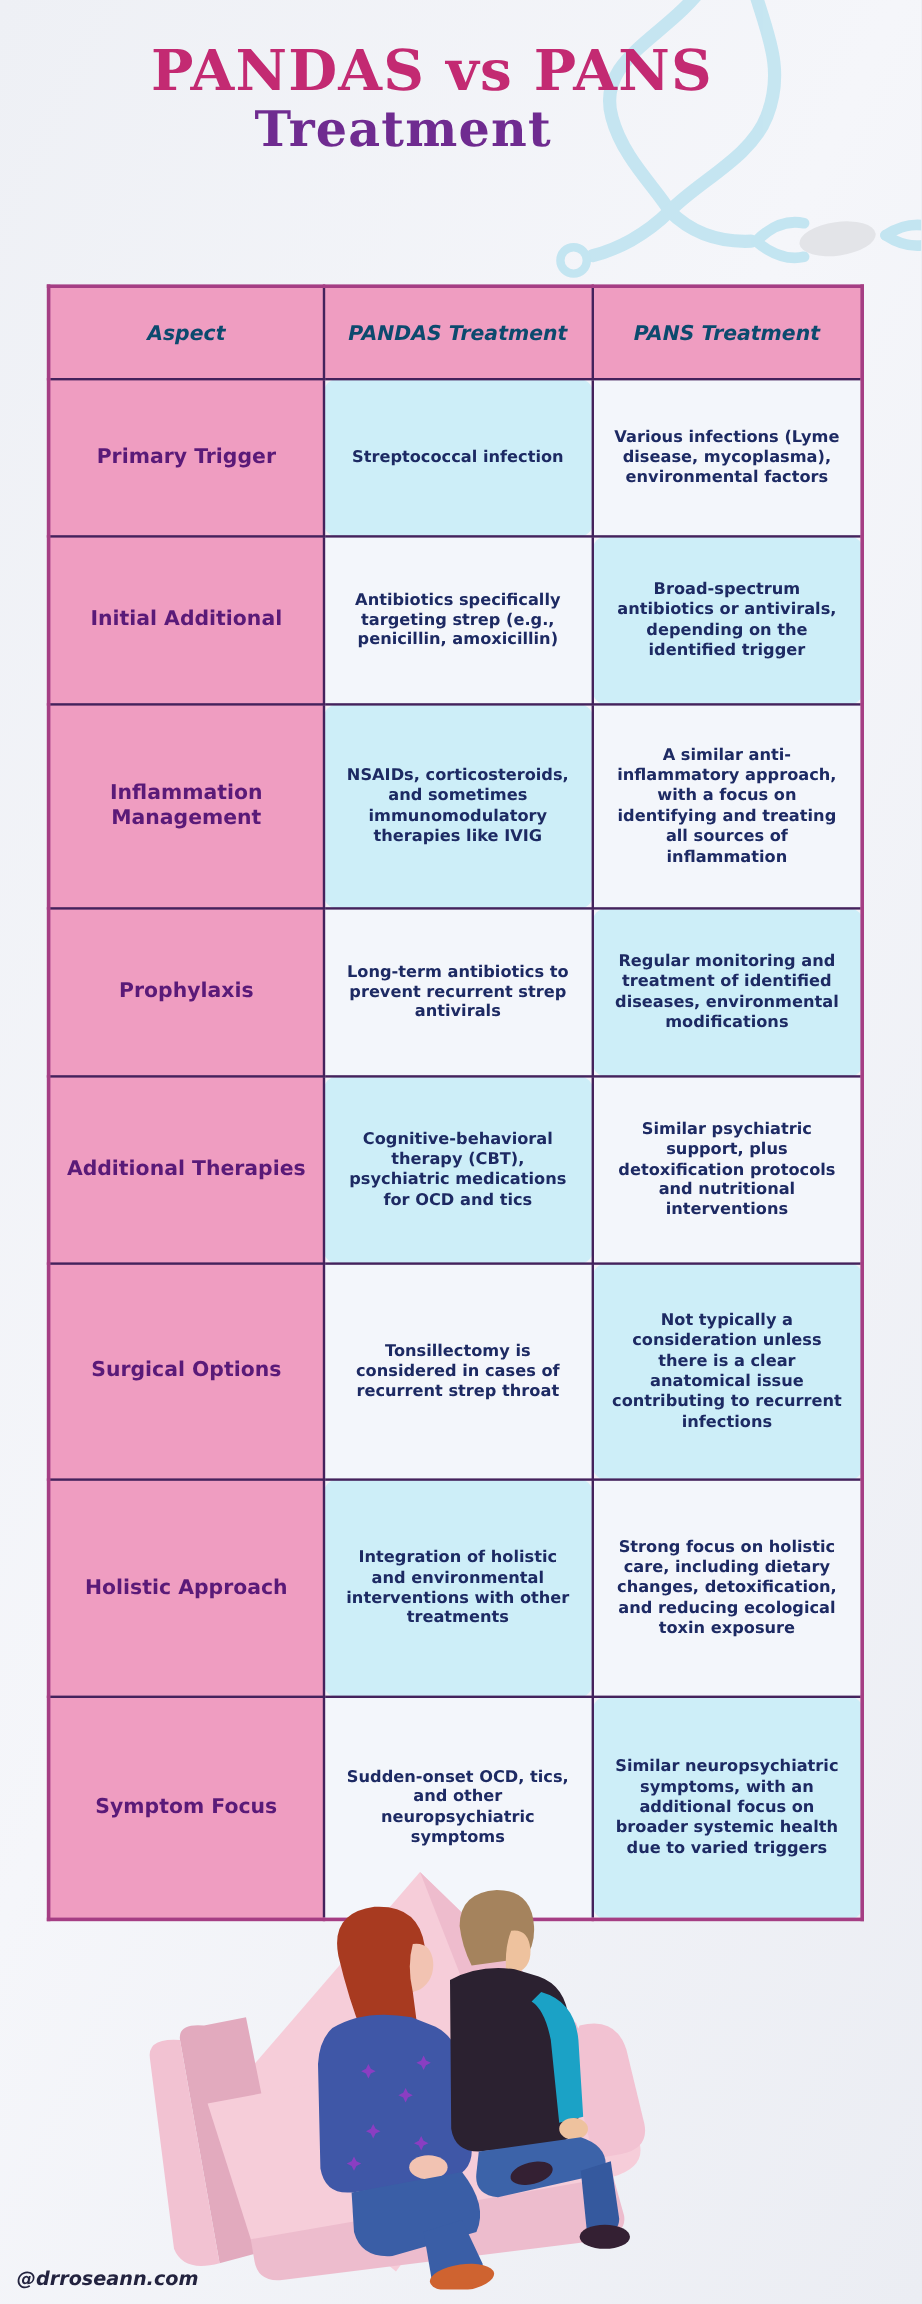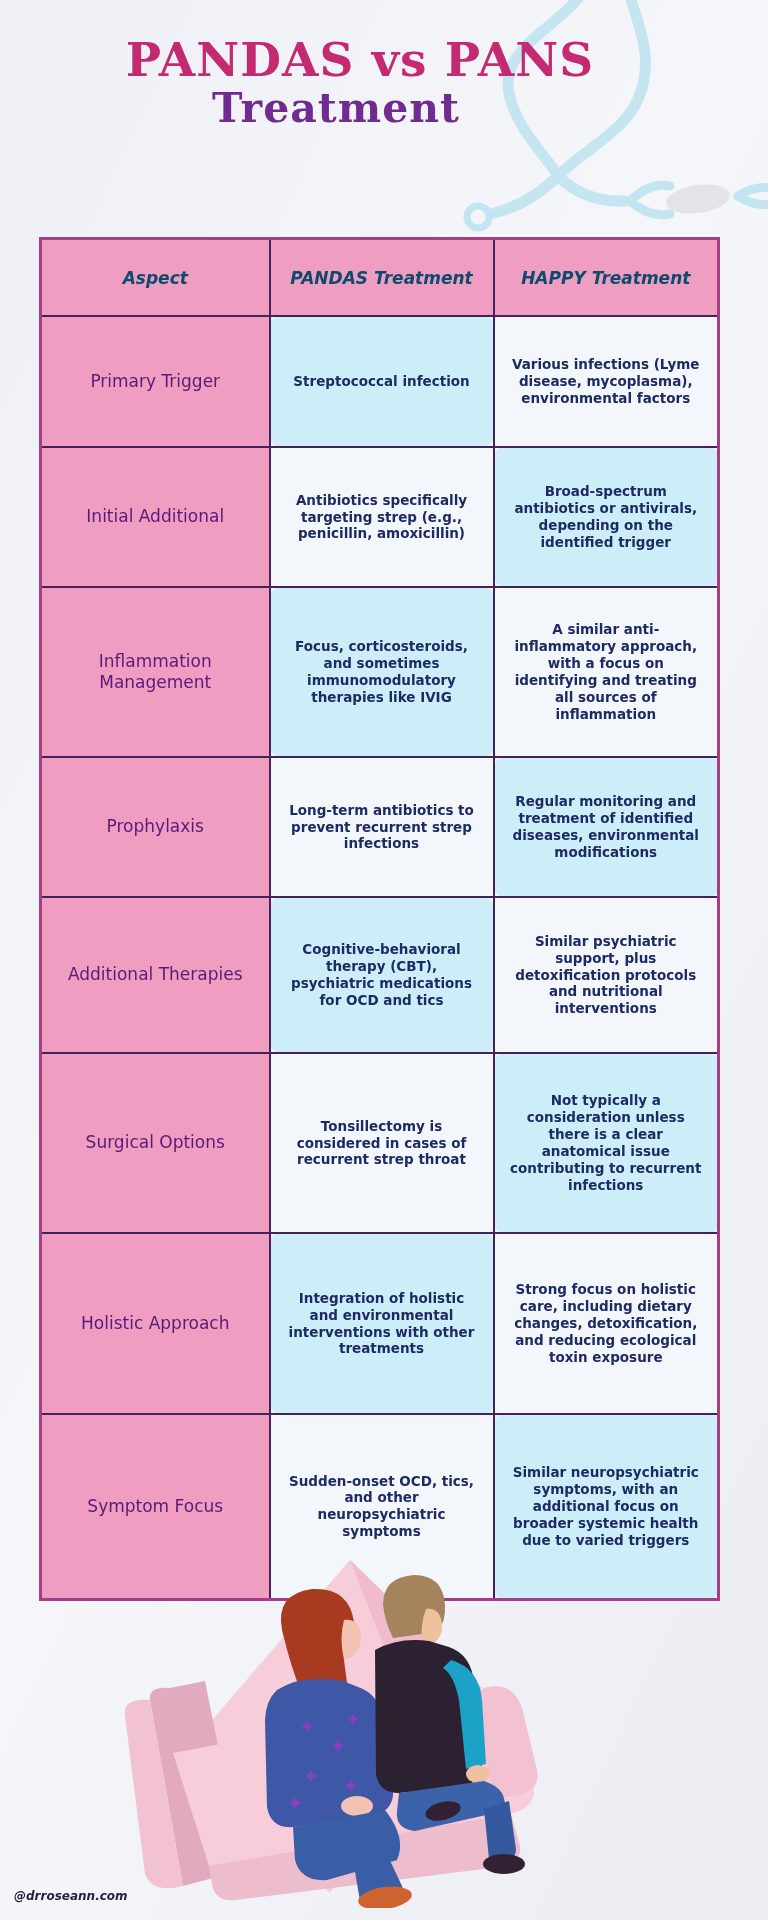--- a/index.html
+++ b/index.html
@@ -28,29 +28,29 @@
   }
   table.cmp th, table.cmp td{
     border:2px solid #44225c; text-align:center; vertical-align:middle;
     padding:6px 12px; word-wrap:break-word;
   }
   table.cmp th{
     background:#ef9dc1; color:#0c4a6e; font-style:italic; font-weight:bold;
     font-size:17px; height:63px;
   }
   td.aspect{
-    background:#ef9dc1; color:#5a1a78; font-weight:normal; font-size:17px; line-height:1.25;
+    background:#ef9dc1; color:#5a1a78; font-weight:bold; font-size:17px; line-height:1.25;
   }
   td.val{ color:#1d2a63; font-weight:bold; font-size:13.5px; line-height:1.25; }
   td.blue{ background:#cdeef8;border-radius:11px; }
   td.white{ background:#f3f6fb; }
   
   .watermark{
     position:absolute; left:14px; top:1889px; z-index:6;
-    font-style:italic; font-weight:bold; font-size:12px; color:#23233f;
+    font-style:italic; font-weight:bold; font-size:16px; color:#23233f;
   }
   .brand{position:absolute; right:6px; top:1852px; z-index:6; display:flex; align-items:center; gap:8px;}
   .brand-text{display:flex; flex-direction:column; line-height:1;}
   .brand-name{
     font-family:"DejaVu Serif","Liberation Serif",serif; font-size:29px; color:#1d3a6b; letter-spacing:0.5px;
   }
   .brand-tagline{
     font-size:9px; font-weight:bold; color:#98a1b2; letter-spacing:1.8px; margin-top:3px;
   }
   .couch-wrap{position:absolute; left:55px; top:1548px; z-index:5;}
@@ -85,42 +85,42 @@
   <table class="cmp">
     <colgroup>
         <col style="width:229px">
         <col style="width:224px">
         <col style="width:225px">
       </colgroup>
     <thead>
       <tr>
         <th>Aspect</th>
         <th>PANDAS Treatment</th>
-        <th>HAPPY Treatment</th>
+        <th>PANS Treatment</th>
       </tr>
     </thead>
     <tbody>
       <tr style="height:131px">
         <td class="aspect">Primary Trigger</td>
         <td class="val blue">Streptococcal infection</td>
         <td class="val white">Various infections (Lyme disease, mycoplasma), environmental factors</td>
       </tr>
       <tr style="height:140px">
         <td class="aspect">Initial Additional</td>
         <td class="val white">Antibiotics specifically targeting strep (e.g., penicillin, amoxicillin)</td>
         <td class="val blue">Broad-spectrum antibiotics or antivirals, depending on the identified trigger</td>
       </tr>
       <tr style="height:170px">
         <td class="aspect">Inflammation Management</td>
-        <td class="val blue">Focus, corticosteroids, and sometimes immunomodulatory therapies like IVIG</td>
+        <td class="val blue">NSAIDs, corticosteroids, and sometimes immunomodulatory therapies like IVIG</td>
         <td class="val white">A similar anti-inflammatory approach, with a focus on identifying and treating all sources of inflammation</td>
       </tr>
       <tr style="height:140px">
         <td class="aspect">Prophylaxis</td>
-        <td class="val white">Long-term antibiotics to prevent recurrent strep infections</td>
+        <td class="val white">Long-term antibiotics to prevent recurrent strep antivirals</td>
         <td class="val blue">Regular monitoring and treatment of identified diseases, environmental modifications</td>
       </tr>
       <tr style="height:156px">
         <td class="aspect">Additional Therapies</td>
         <td class="val blue">Cognitive-behavioral therapy (CBT), psychiatric medications for OCD and tics</td>
         <td class="val white">Similar psychiatric support, plus detoxification protocols and nutritional interventions</td>
       </tr>
       <tr style="height:180px">
         <td class="aspect">Surgical Options</td>
         <td class="val white">Tonsillectomy is considered in cases of recurrent strep throat</td>

